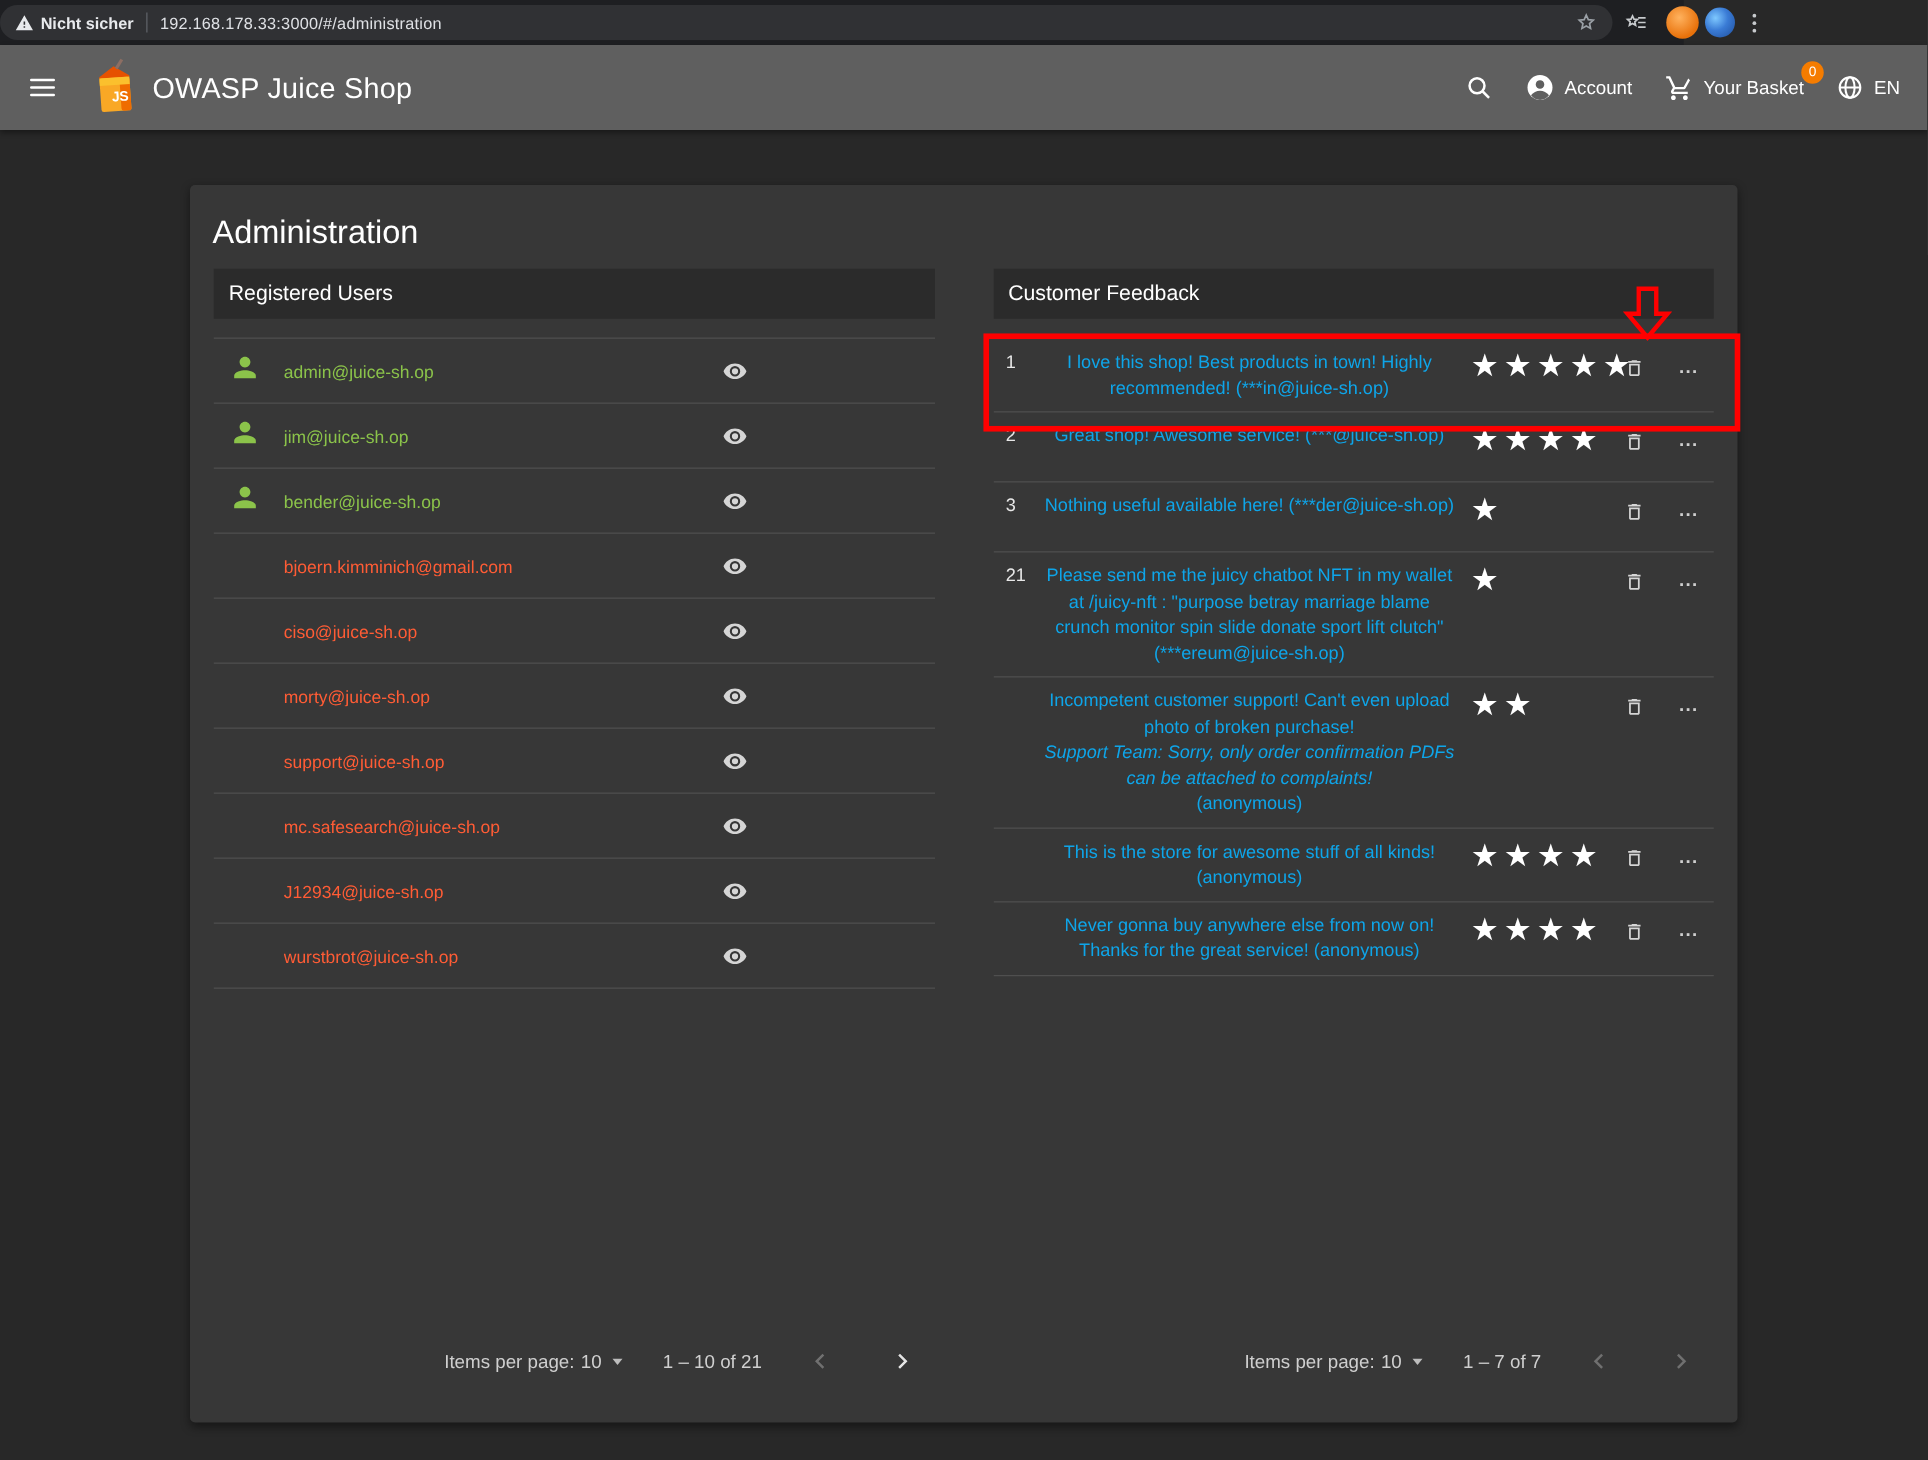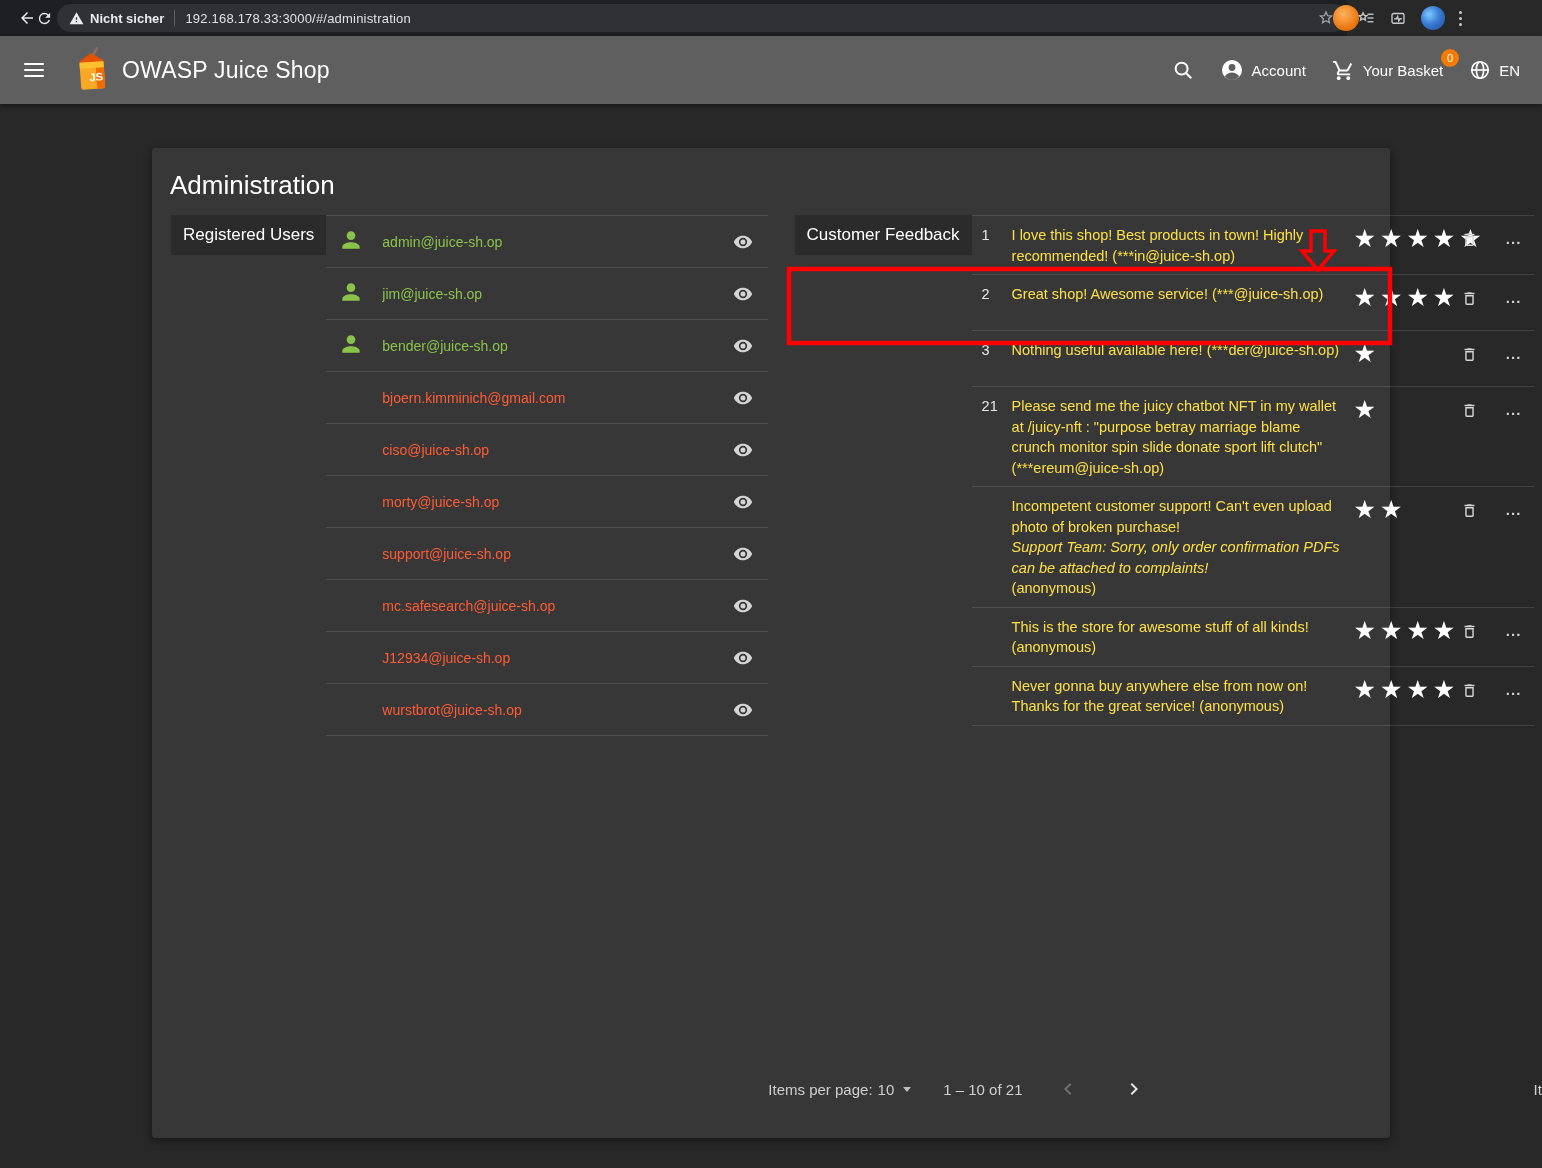--- a/index.html
+++ b/index.html
@@ -15,21 +15,21 @@
     font-family:"Liberation Sans", sans-serif;
     background:#282828;
     position:relative;
     color:#fff;
   }
   button{background:none;border:none;font-family:inherit;cursor:pointer;color:inherit;}
 
   
   .browser-bar{
     position:absolute;top:0;left:0;width:1347px;height:36px;
-    background:#1e1f22;display:flex;align-items:center;padding-left:18px;
+    background:#1e1f22;display:flex;align-items:center;padding-left:18px;justify-content:center;
   }
   .nav-btn{width:34px;height:30px;display:flex;align-items:center;justify-content:center;border-radius:50%;}
   .omnibox{
     height:28px;flex:0 0 1290px;background:#303134;border-radius:14px;
     display:flex;align-items:center;padding:0 12px;margin-left:4px;
   }
   .sec-chip{display:flex;align-items:center;gap:6px;}
   .sec-label{font-size:13px;color:#e8eaed;font-weight:600;}
   .omni-divider{width:1px;height:16px;background:#5f6368;margin:0 10px;}
   .url-text{font-size:13px;color:#dfe1e5;letter-spacing:.2px;}
@@ -64,40 +64,40 @@
     background:var(--badge);color:#fff;font-size:11px;display:flex;align-items:center;justify-content:center;
   }
 
   
   .main-card{
     position:absolute;left:152px;top:148px;width:1238px;height:990px;
     background:#373737;border-radius:4px;box-shadow:0 3px 8px rgba(0,0,0,.45);
   }
   .card-title{padding:22px 18px 0;font-size:26px;line-height:30px;font-weight:400;color:#fff;}
   .panels{margin-top:15px;display:flex;gap:47px;padding:0 19px;height:902px;}
-  .panel{flex:1;display:flex;min-width:0;}
+  .panel{flex:1;display:flex;flex-direction:column;min-width:0;}
   .panel-header{
     background:#2b2b2b;height:40px;display:flex;align-items:center;
     padding:0 12px;font-size:17px;font-weight:500;color:#fff;flex:0 0 auto;
   }
   .table-gap{height:15px;flex:0 0 auto;}
   .t-body{border-top:1px solid rgba(255,255,255,.12);}
 
   
   .u-row{display:flex;align-items:center;height:52px;border-bottom:1px solid rgba(255,255,255,.12);}
   .u-icon-cell{width:56px;padding-left:12px;display:flex;align-items:center;}
   .u-email{width:336px;font-size:14px;overflow:hidden;white-space:nowrap;}
   .u-email.active{color:var(--email-active);}
   .u-email.inactive{color:var(--email-inactive);}
   .u-eye{width:50px;display:flex;align-items:center;justify-content:center;}
 
   
   .f-row{display:flex;align-items:flex-start;padding:8px 0 8px;border-bottom:1px solid rgba(255,255,255,.12);min-height:56px;}
   .f-id{width:40px;padding-left:10px;font-size:14.5px;color:#e8e8e8;padding-top:3px;}
-  .f-comment{width:330px;font-size:14.5px;line-height:20.5px;color:#fde047;white-space:pre-wrap;padding-top:1px;}
+  .f-comment{width:330px;font-size:14.5px;line-height:20.5px;color:#0ea5e9;white-space:pre-wrap;padding-top:1px;text-align:center;}
   .f-comment .it{font-style:italic;}
   .f-comment .bd{font-weight:400;}
   .f-stars{width:92px;margin-left:12px;line-height:29px;}
   .star{font-size:25px;color:var(--star);margin-right:4px;}
   .f-spacer{flex:1;}
   .f-trash{width:48px;display:flex;justify-content:center;padding-top:6px;}
   .f-more{width:40px;text-align:center;color:#cfcfcf;font-size:15px;font-weight:700;letter-spacing:1px;padding-top:6px;}
 
   
   .paginator{

